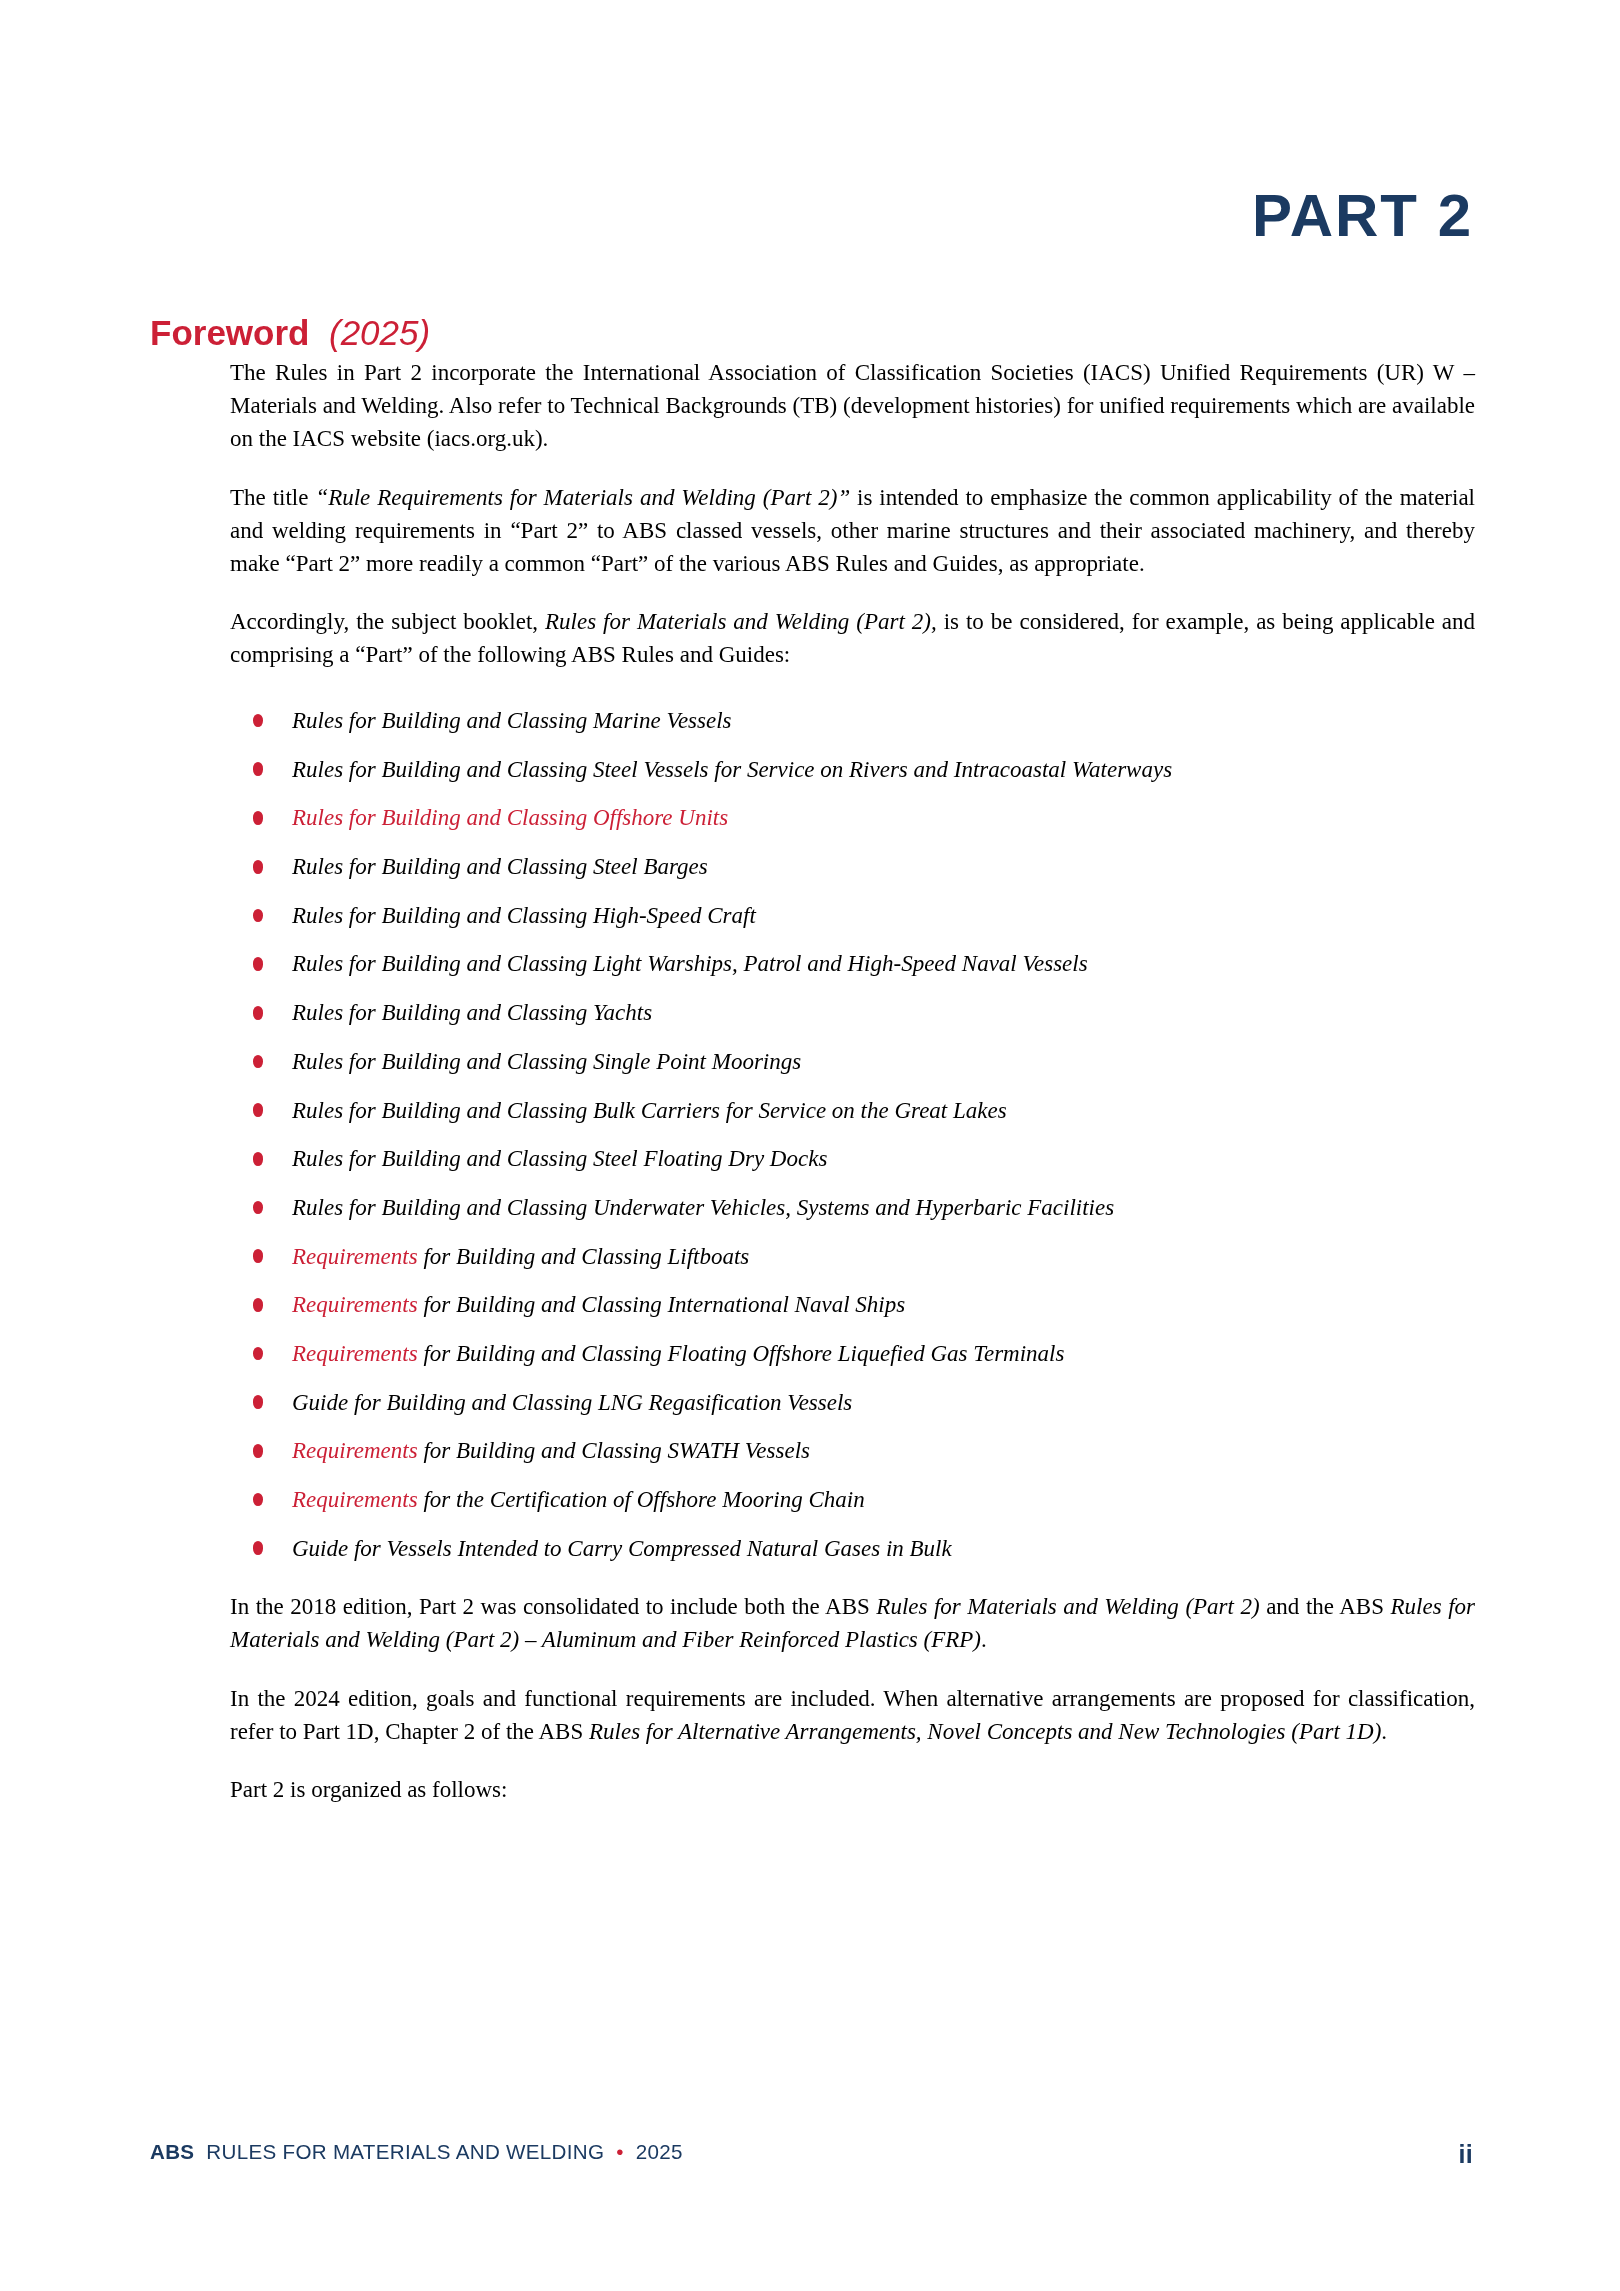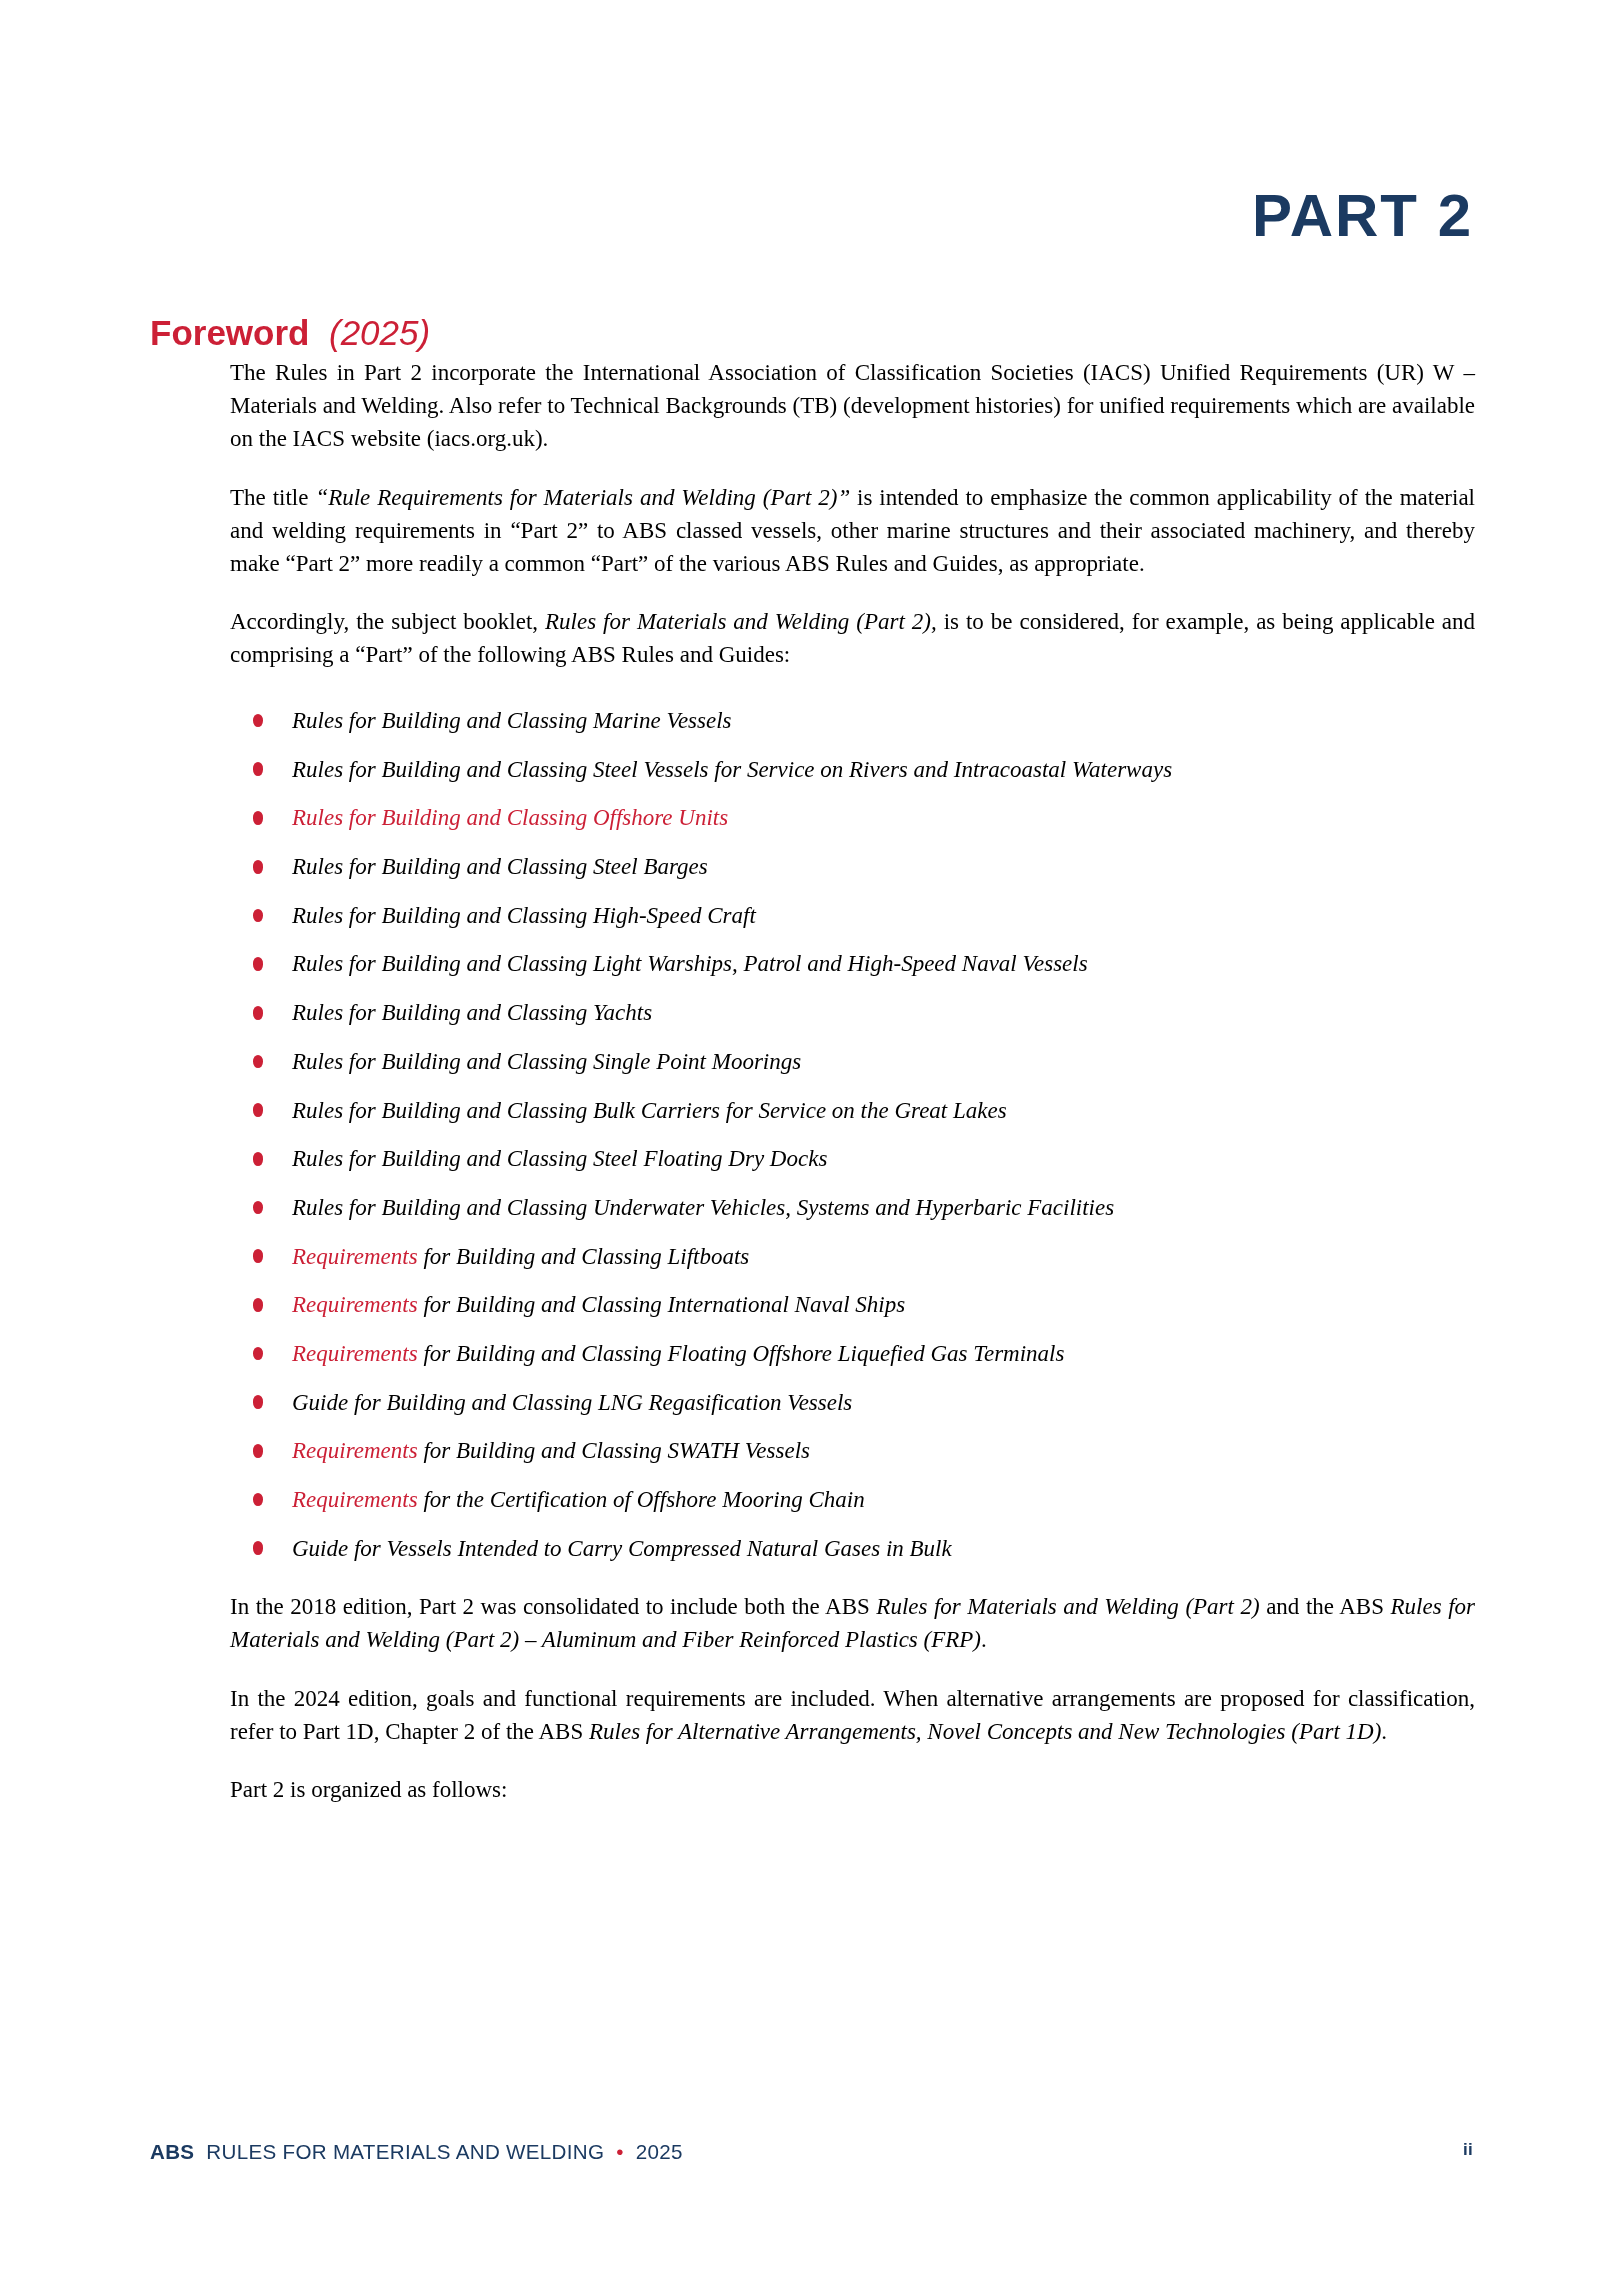--- a/index.html
+++ b/index.html
@@ -68,21 +68,21 @@
   .footer{
     position:absolute;top:2140px;left:150px;right:147px;
     display:flex;justify-content:space-between;align-items:flex-start;
     font-family:"Liberation Sans", sans-serif;
     font-size:20.6px;color:var(--navy);
     letter-spacing:0.3px;
   }
   .footer-left span{margin-right:5.9px;}
   .brand{font-weight:bold;}
   .dot{color:var(--red);}
-  .page-number{font-weight:bold;font-size:17px;}
+  .page-number{font-weight:bold;font-size:25px;}
 </style>
 </head>
 <body>
 
 <div class="page">
 
   <div class="part-title">PART 2</div>
 
   <div class="content">
     <h1 class="foreword-heading">

